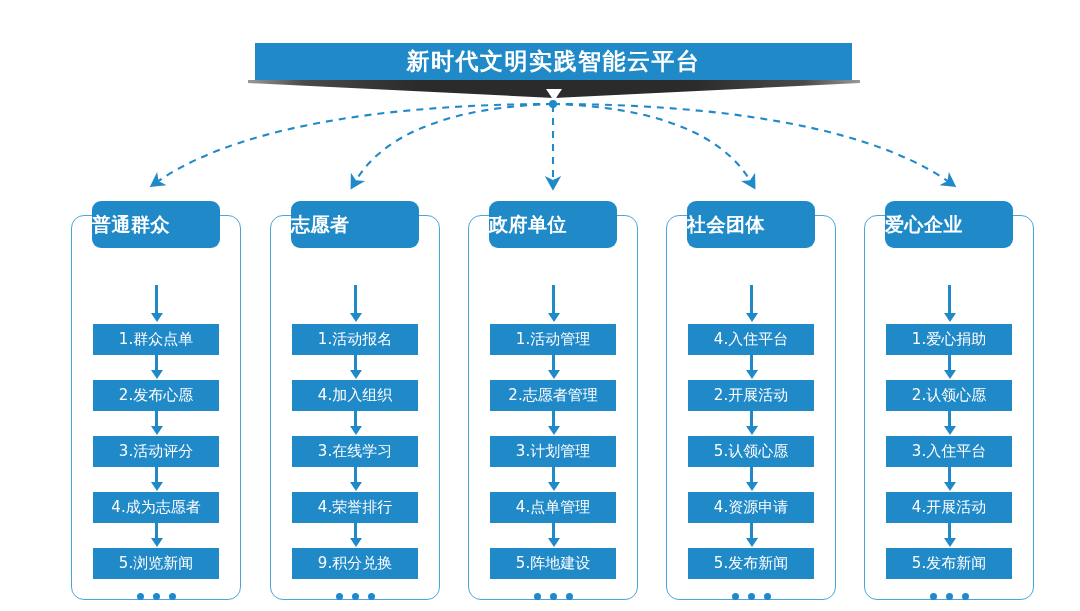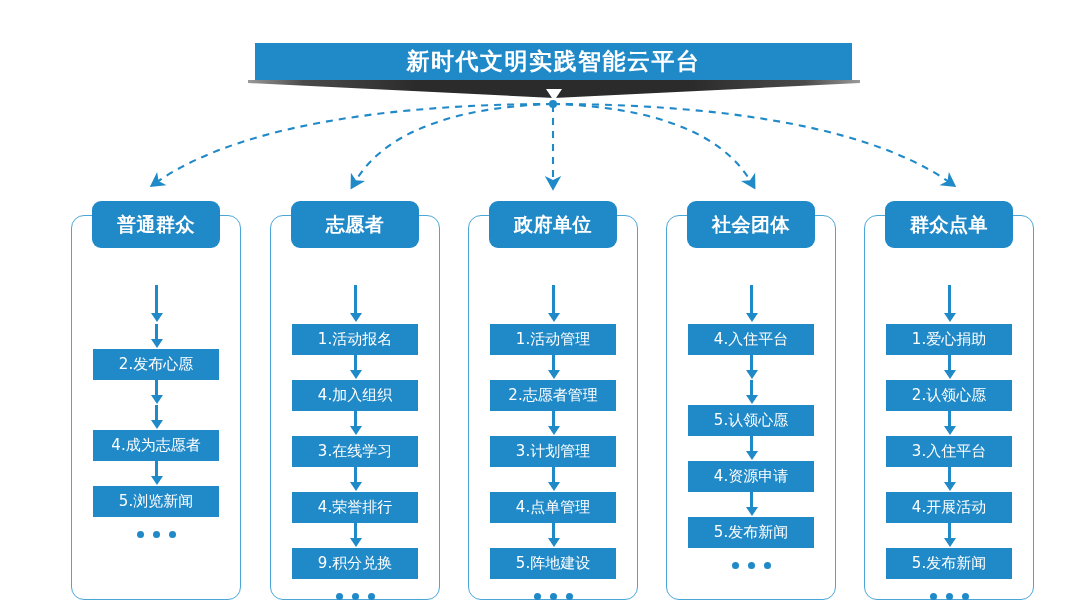--- a/index.html
+++ b/index.html
@@ -99,21 +99,20 @@
   .col-header {
     position: absolute;
     left: 21px;
     top: -14px;
     width: 128px;
     height: 47px;
     background: #2089c8;
     border-radius: 9px;
     display: flex;
     align-items: center;
-    justify-content: center;
   }
   .col-header-text {
     color: #ffffff;
     font-size: 19px;
     font-weight: bold;
     letter-spacing: 0.5px;
     line-height: 1;
     white-space: nowrap;
   }
 
@@ -233,30 +232,36 @@
       <div class="col-frame"></div>
       <div class="frame-mask"></div>
       <div class="col-header">
         <span class="col-header-text">普通群众</span>
       </div>
       <div class="items">
         <div class="down-arrow first">
           <div class="shaft"></div>
           <div class="head"></div>
         </div>
+        <div class="item-box">
+          <span class="item-text">1.群众点单</span>
+        </div>
         <div class="down-arrow">
           <div class="shaft"></div>
           <div class="head"></div>
         </div>
         <div class="item-box">
           <span class="item-text">2.发布心愿</span>
         </div>
         <div class="down-arrow">
           <div class="shaft"></div>
           <div class="head"></div>
+        </div>
+        <div class="item-box">
+          <span class="item-text">3.活动评分</span>
         </div>
         <div class="down-arrow">
           <div class="shaft"></div>
           <div class="head"></div>
         </div>
         <div class="item-box">
           <span class="item-text">4.成为志愿者</span>
         </div>
         <div class="down-arrow">
           <div class="shaft"></div>
@@ -381,20 +386,23 @@
           <div class="shaft"></div>
           <div class="head"></div>
         </div>
         <div class="item-box">
           <span class="item-text">4.入住平台</span>
         </div>
         <div class="down-arrow">
           <div class="shaft"></div>
           <div class="head"></div>
         </div>
+        <div class="item-box">
+          <span class="item-text">2.开展活动</span>
+        </div>
         <div class="down-arrow">
           <div class="shaft"></div>
           <div class="head"></div>
         </div>
         <div class="item-box">
           <span class="item-text">5.认领心愿</span>
         </div>
         <div class="down-arrow">
           <div class="shaft"></div>
           <div class="head"></div>
@@ -413,21 +421,21 @@
           <span class="dot"></span>
           <span class="dot"></span>
           <span class="dot"></span>
         </div>
       </div>
     </div>
   <div class="column" style="left:864px">
       <div class="col-frame"></div>
       <div class="frame-mask"></div>
       <div class="col-header">
-        <span class="col-header-text">群众点单</span>
+        <span class="col-header-text">爱心企业</span>
       </div>
       <div class="items">
         <div class="down-arrow first">
           <div class="shaft"></div>
           <div class="head"></div>
         </div>
         <div class="item-box">
           <span class="item-text">1.爱心捐助</span>
         </div>
         <div class="down-arrow">

